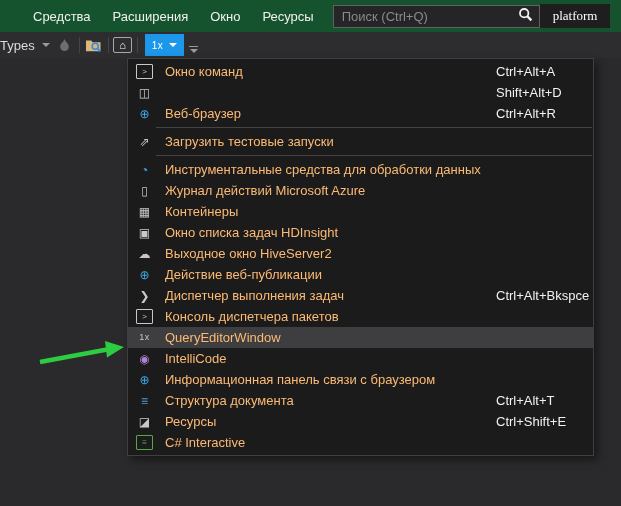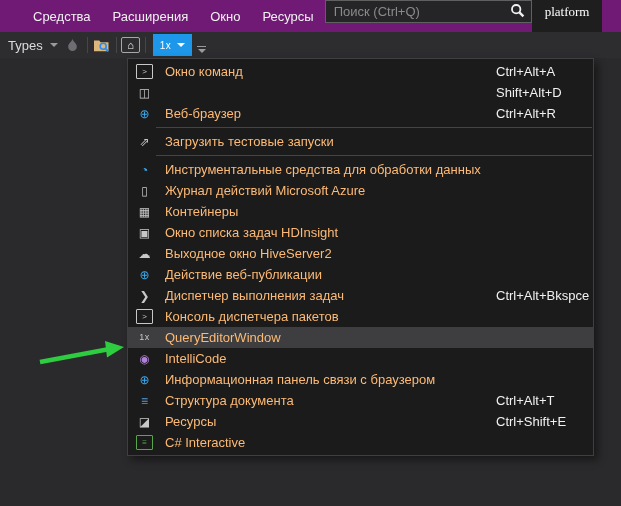--- a/index.html
+++ b/index.html
@@ -7,45 +7,45 @@
   body {
     background:#2a2a2c;
     font-family:"Liberation Sans", sans-serif;
     color:#f1f1f1;
     overflow:hidden;
     position:relative;
     font-size:13px;
   }
   
   .titlebar {
-    height:32px; background:#701a75;
-    display:flex; 
+    height:32px; background:#14532d;
+    display:flex; align-items:center;
   }
   .menubar { display:flex; align-items:center; margin-left:22px; }
   .menubar-item { padding:6px 11px; color:#f1f1f1; cursor:default; }
   .searchbox {
-    width:228px; height:23px; 
+    width:228px; height:23px; margin-left:8px;
     background:#252527; border:1px solid #606060;
     display:flex; align-items:center; padding:0 6px 0 8px;
   }
   .searchbox input {
     flex:1; background:transparent; border:none; outline:none;
     color:#999; font-family:"Liberation Sans", sans-serif; font-size:13px;
   }
   .searchbox input::placeholder { color:#8a8a8a; opacity:1; }
   .account-chip {
     margin-left:auto; margin-right:26px;
     background:#1e1e1f; padding:4px 13px; color:#ffffff;font-family:Liberation Serif, serif;
   }
   
   .toolbar {
     height:26px; background:#2d2d30;
     display:flex; align-items:center;
   }
-  .types-combo { display:flex; align-items:center; color:#dcdcdc; margin-left:8px; }
+  .types-combo { display:flex; align-items:center; color:#dcdcdc; margin-left:0; }
   .caret-down {
     width:0; height:0; margin-left:7px;
     border-left:4px solid transparent; border-right:4px solid transparent;
     border-top:4px solid #9a9a9a;
   }
   .tb-icon { display:flex; align-items:center; justify-content:center; width:22px; height:22px; }
   .tb-sep { width:1px; height:16px; background:#46464a; margin:0 3px; }
   .home-frame {
     width:19px; height:16px; border:1px solid #a8a8a8; border-radius:2px;
     display:flex; align-items:center; justify-content:center;

